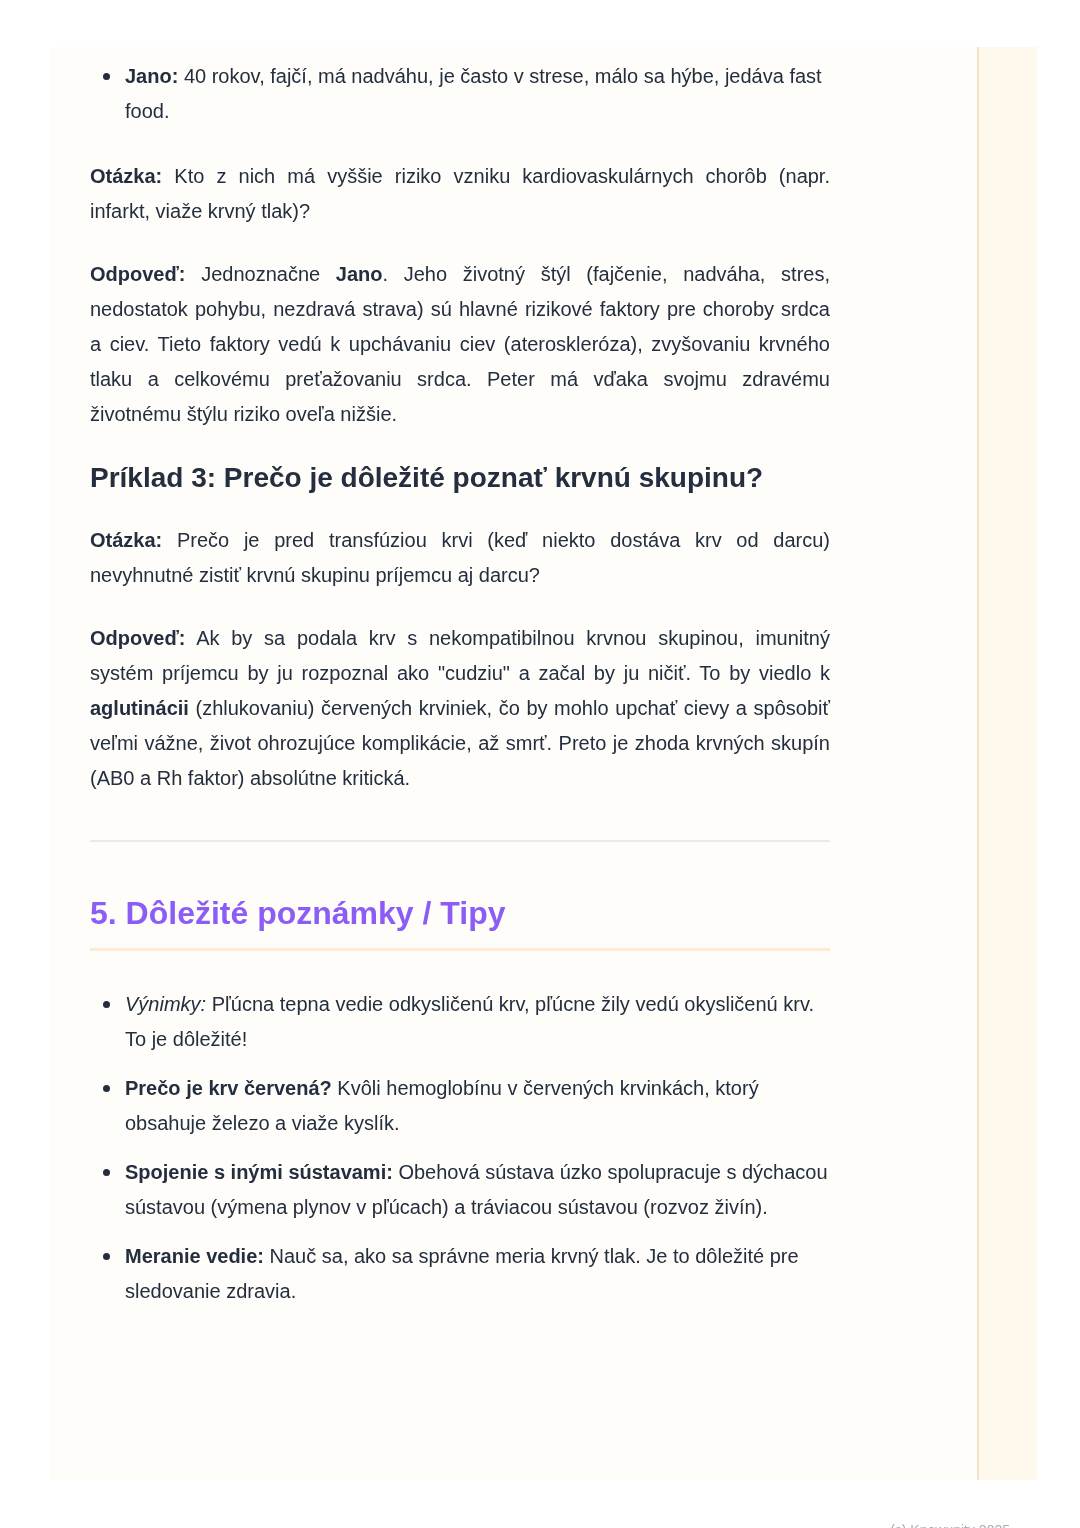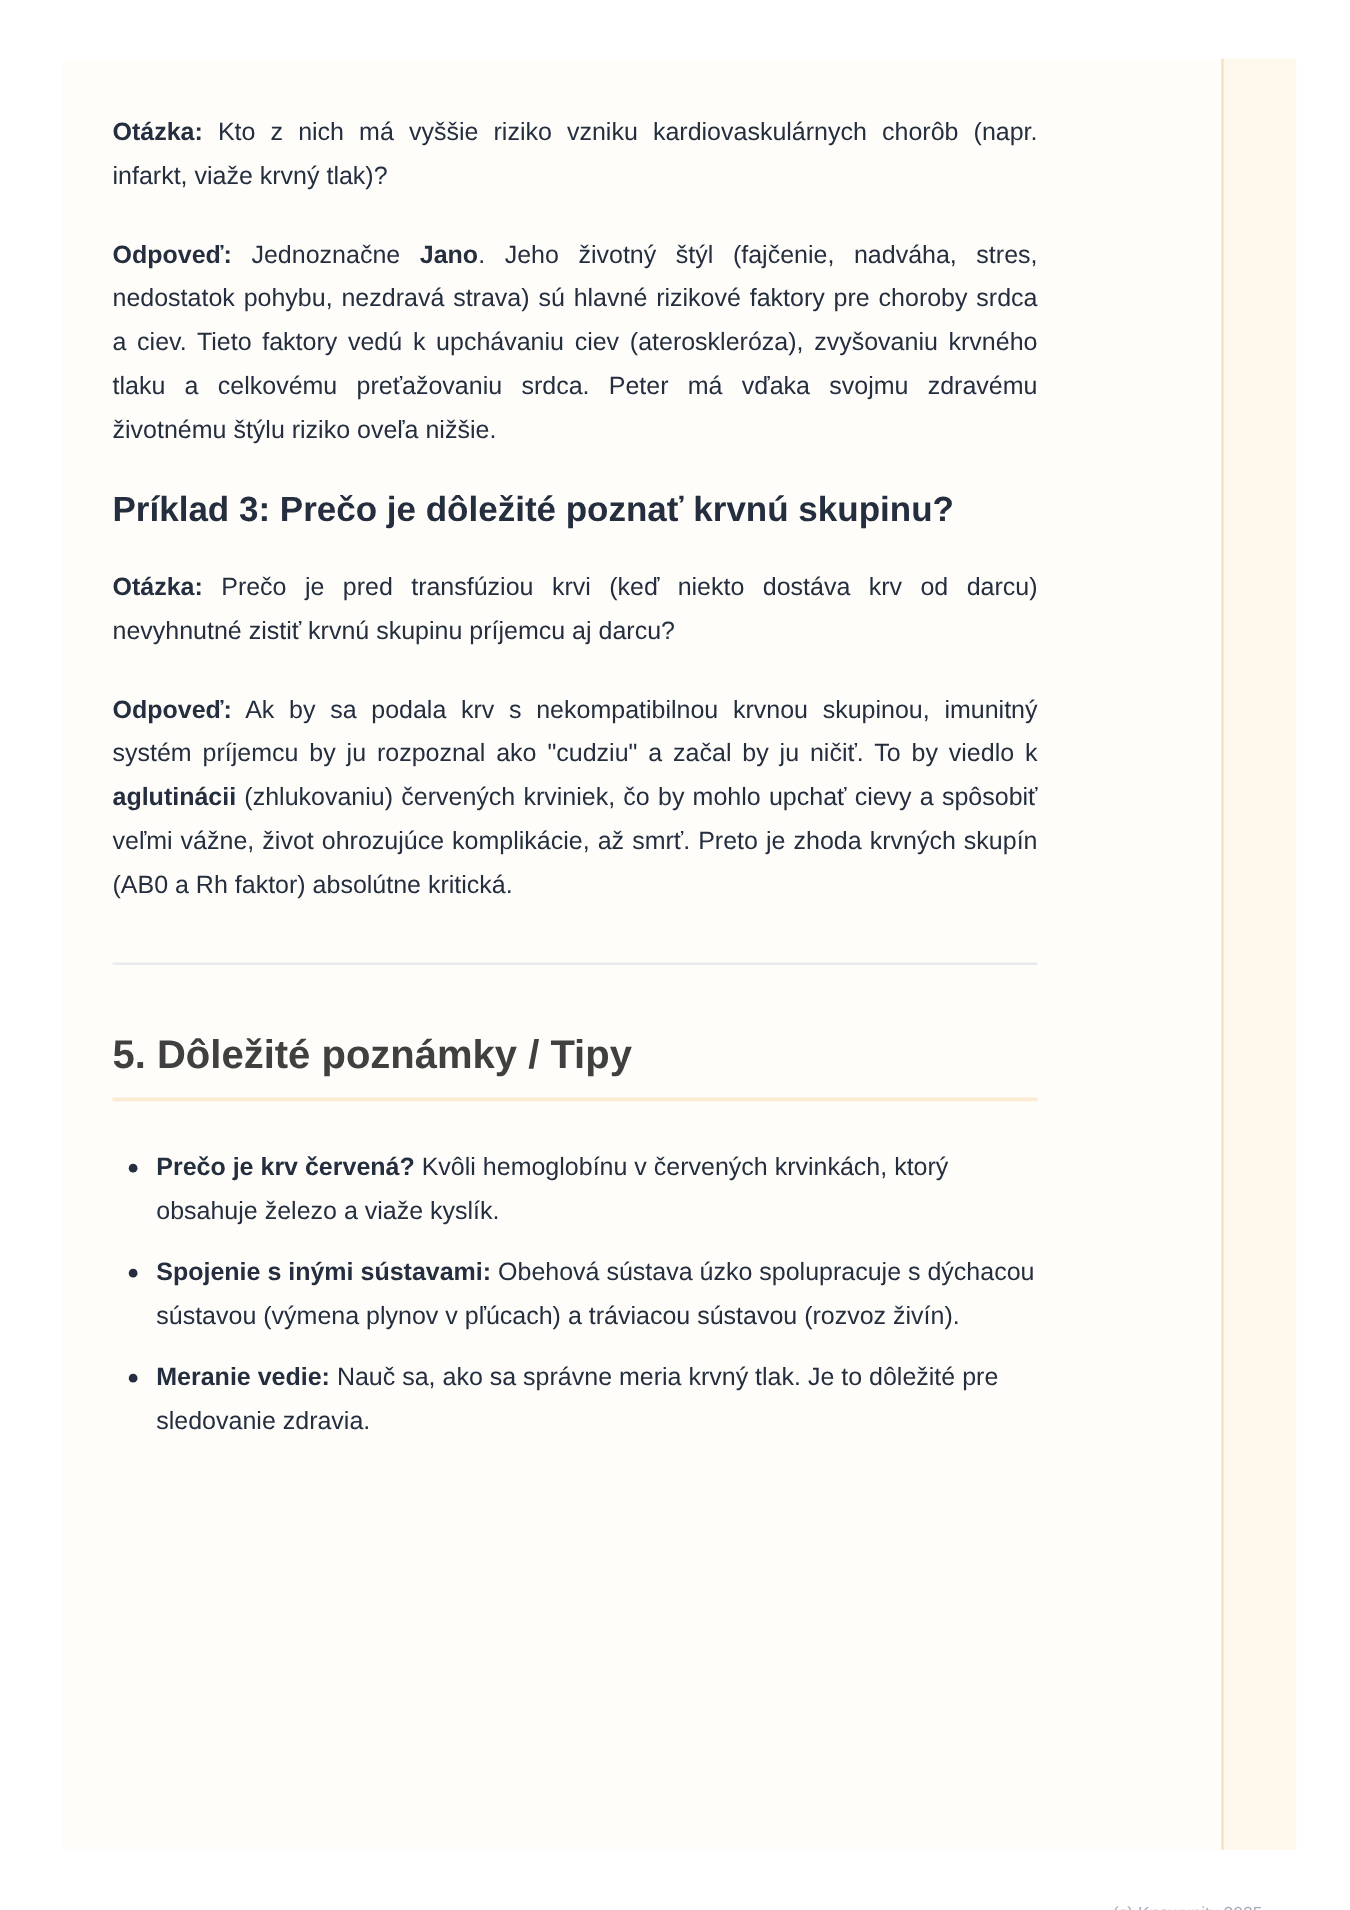--- a/index.html
+++ b/index.html
@@ -30,21 +30,21 @@
     flex:0 0 auto;width:7px;height:7px;border-radius:50%;
     background:#242e3f;margin:14px 15px 0 13px;
   }
   .li .li-text{width:705px;}
   .list-top{margin-bottom:30px;}
   .list-bottom{margin-top:36px;}
   .list-bottom .li{margin-bottom:14px;}
   h3.sub{font-size:28px;line-height:35px;font-weight:bold;margin:0 0 28px 0;}
   .divider{border:none;border-top:2px solid #e8eaee;margin:44px 0 0 0;}
   h2.big{
-    color:#404040;font-size:32px;line-height:38px;font-weight:bold;
+    color:#8b5cf6;font-size:32px;line-height:38px;font-weight:bold;
     margin:52px 0 0 0;padding:0 0 16px 0;border-bottom:3px solid #fbebd3;
   }
   .callout-row{display:flex;align-items:flex-start;margin:30px 0 0 0;}
   .callout-row .dot{
     flex:0 0 auto;width:7px;height:7px;border-radius:50%;
     background:#242e3f;margin:34px 15px 0 13px;
   }
   .callout{
     border-left:6px solid #f0923d;background:#fbf0e2;
     border-radius:6px;
@@ -58,40 +58,48 @@
 </style>
 </head>
 <body>
 
 <div class="card">
   <div class="stripe"></div>
 
   <div class="content">
 
     <div class="list-top">
+      <div class="li">
+        <span class="dot"></span>
+        <span class="li-text"><b>Jano:</b><span> 40 rokov, fajčí, má nadváhu, je často v strese, málo sa hýbe, jedáva fast food.</span></span>
+      </div>
     </div>
 
     <p class="para"><b>Otázka:</b><span> Kto z nich má vyššie riziko vzniku kardiovaskulárnych chorôb (napr. infarkt, viaže krvný tlak)?</span></p>
 
     <p class="para"><b>Odpoveď:</b><span> Jednoznačne </span><b>Jano</b><span>. Jeho životný štýl (fajčenie, nadváha, stres, nedostatok pohybu, nezdravá strava) sú hlavné rizikové faktory pre choroby srdca a ciev. Tieto faktory vedú k upchávaniu ciev (ateroskleróza), zvyšovaniu krvného tlaku a celkovému preťažovaniu srdca. Peter má vďaka svojmu zdravému životnému štýlu riziko oveľa nižšie.</span></p>
 
     <h3 class="sub">Príklad 3: Prečo je dôležité poznať krvnú skupinu?</h3>
 
     <p class="para"><b>Otázka:</b><span> Prečo je pred transfúziou krvi (keď niekto dostáva krv od darcu) nevyhnutné zistiť krvnú skupinu príjemcu aj darcu?</span></p>
 
     <p class="para"><b>Odpoveď:</b><span> Ak by sa podala krv s nekompatibilnou krvnou skupinou, imunitný systém príjemcu by ju rozpoznal ako "cudziu" a začal by ju ničiť. To by viedlo k </span><b>aglutinácii</b><span> (zhlukovaniu) červených krviniek, čo by mohlo upchať cievy a spôsobiť veľmi vážne, život ohrozujúce komplikácie, až smrť. Preto je zhoda krvných skupín (AB0 a Rh faktor) absolútne kritická.</span></p>
 
     <hr class="divider">
 
     <h2 class="big">5. Dôležité poznámky / Tipy</h2>
 
 
     <div class="list-bottom">
       <div class="li">
         <span class="dot"></span>
+        <span class="li-text"><span class="it">Výnimky:</span><span> Pľúcna tepna vedie odkysličenú krv, pľúcne žily vedú okysličenú krv. To je dôležité!</span></span>
+      </div>
+      <div class="li">
+        <span class="dot"></span>
         <span class="li-text"><b>Prečo je krv červená?</b><span> Kvôli hemoglobínu v červených krvinkách, ktorý obsahuje železo a viaže kyslík.</span></span>
       </div>
       <div class="li">
         <span class="dot"></span>
         <span class="li-text"><b>Spojenie s inými sústavami:</b><span> Obehová sústava úzko spolupracuje s dýchacou sústavou (výmena plynov v pľúcach) a tráviacou sústavou (rozvoz živín).</span></span>
       </div>
       <div class="li">
         <span class="dot"></span>
         <span class="li-text"><b>Meranie vedie:</b><span> Nauč sa, ako sa správne meria krvný tlak. Je to dôležité pre sledovanie zdravia.</span></span>
       </div>

